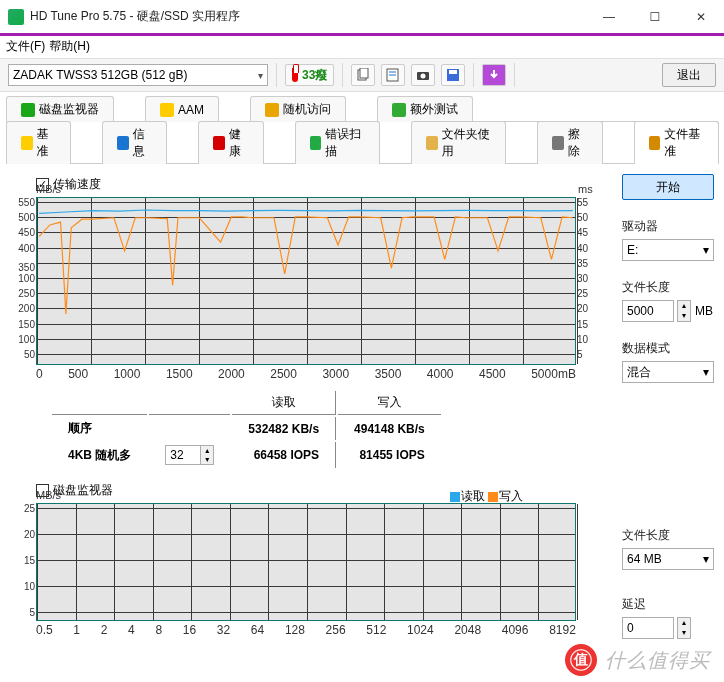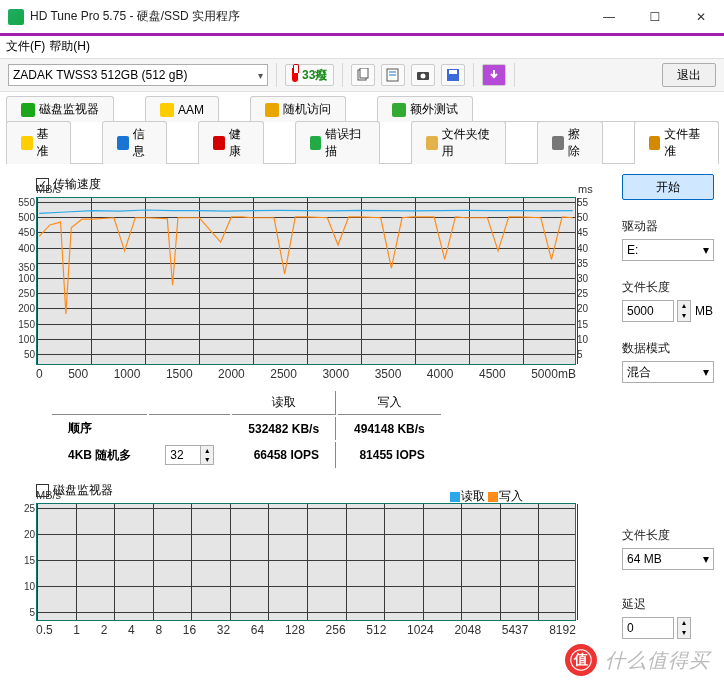--- a/index.html
+++ b/index.html
@@ -321,21 +321,21 @@
             <span>4</span>
             <span>8</span>
             <span>16</span>
             <span>32</span>
             <span>64</span>
             <span>128</span>
             <span>256</span>
             <span>512</span>
             <span>1024</span>
             <span>2048</span>
-            <span>5437</span>
+            <span>4096</span>
             <span>8192</span>
           </div>
       </div>
     </div>
 
     <div class="rightcol">
       <button class="startbtn">开始</button>
       <div class="rightlabel" style="margin-top:14px">驱动器</div>
       <div class="combo">
           <span>E:</span>

